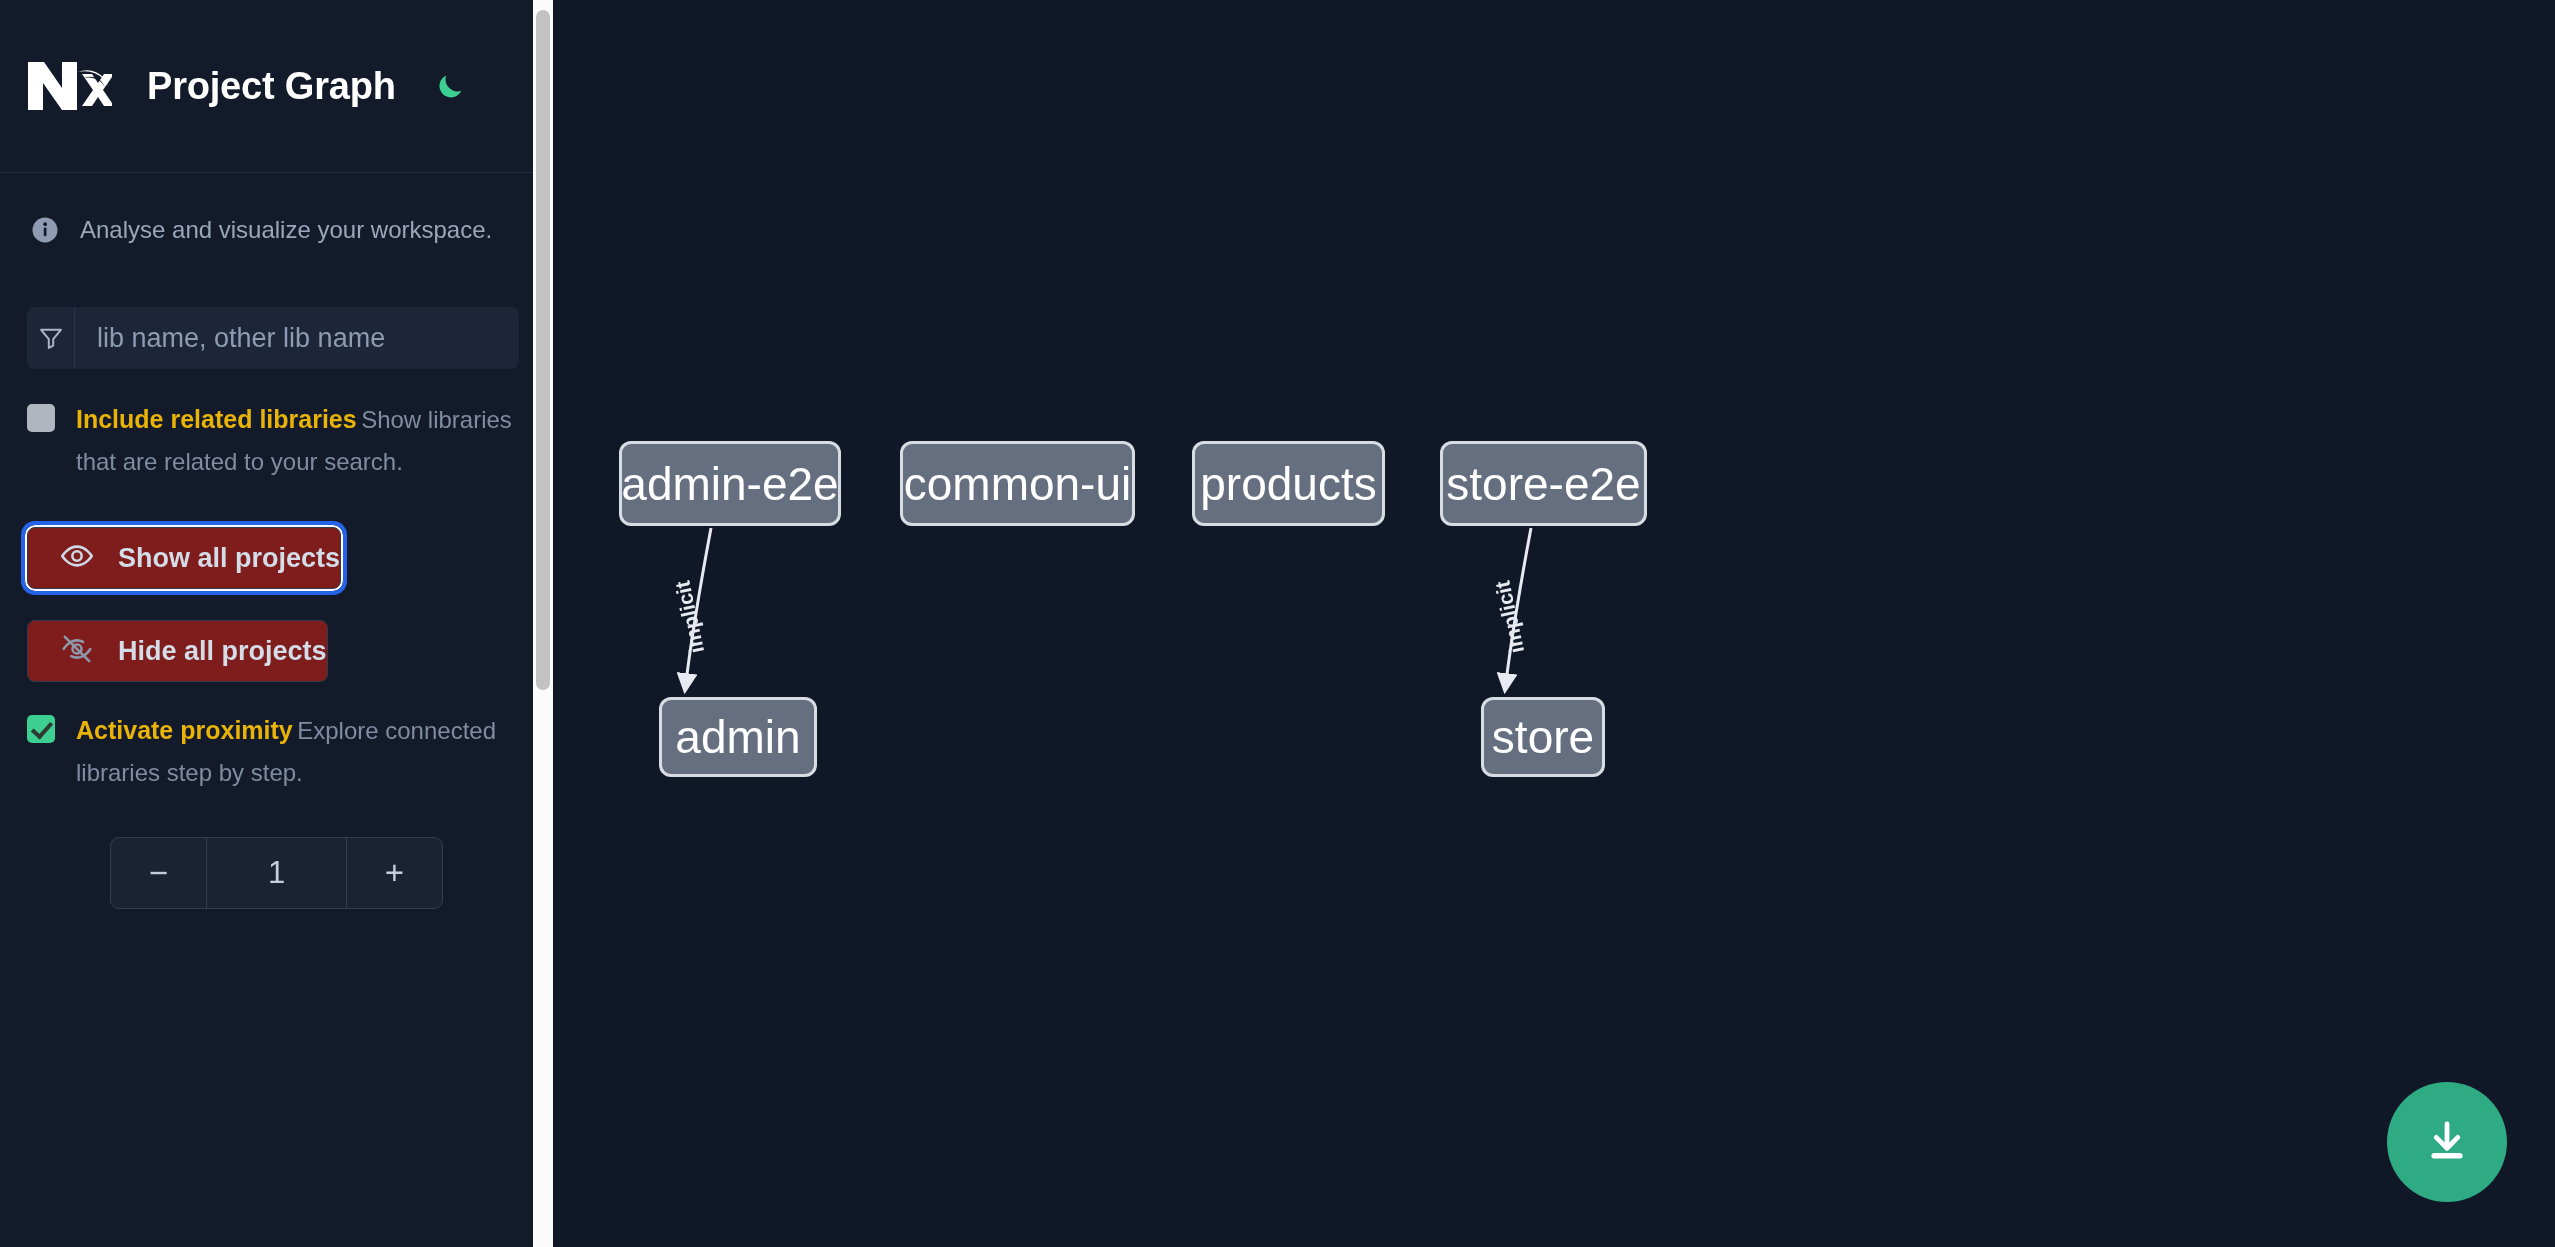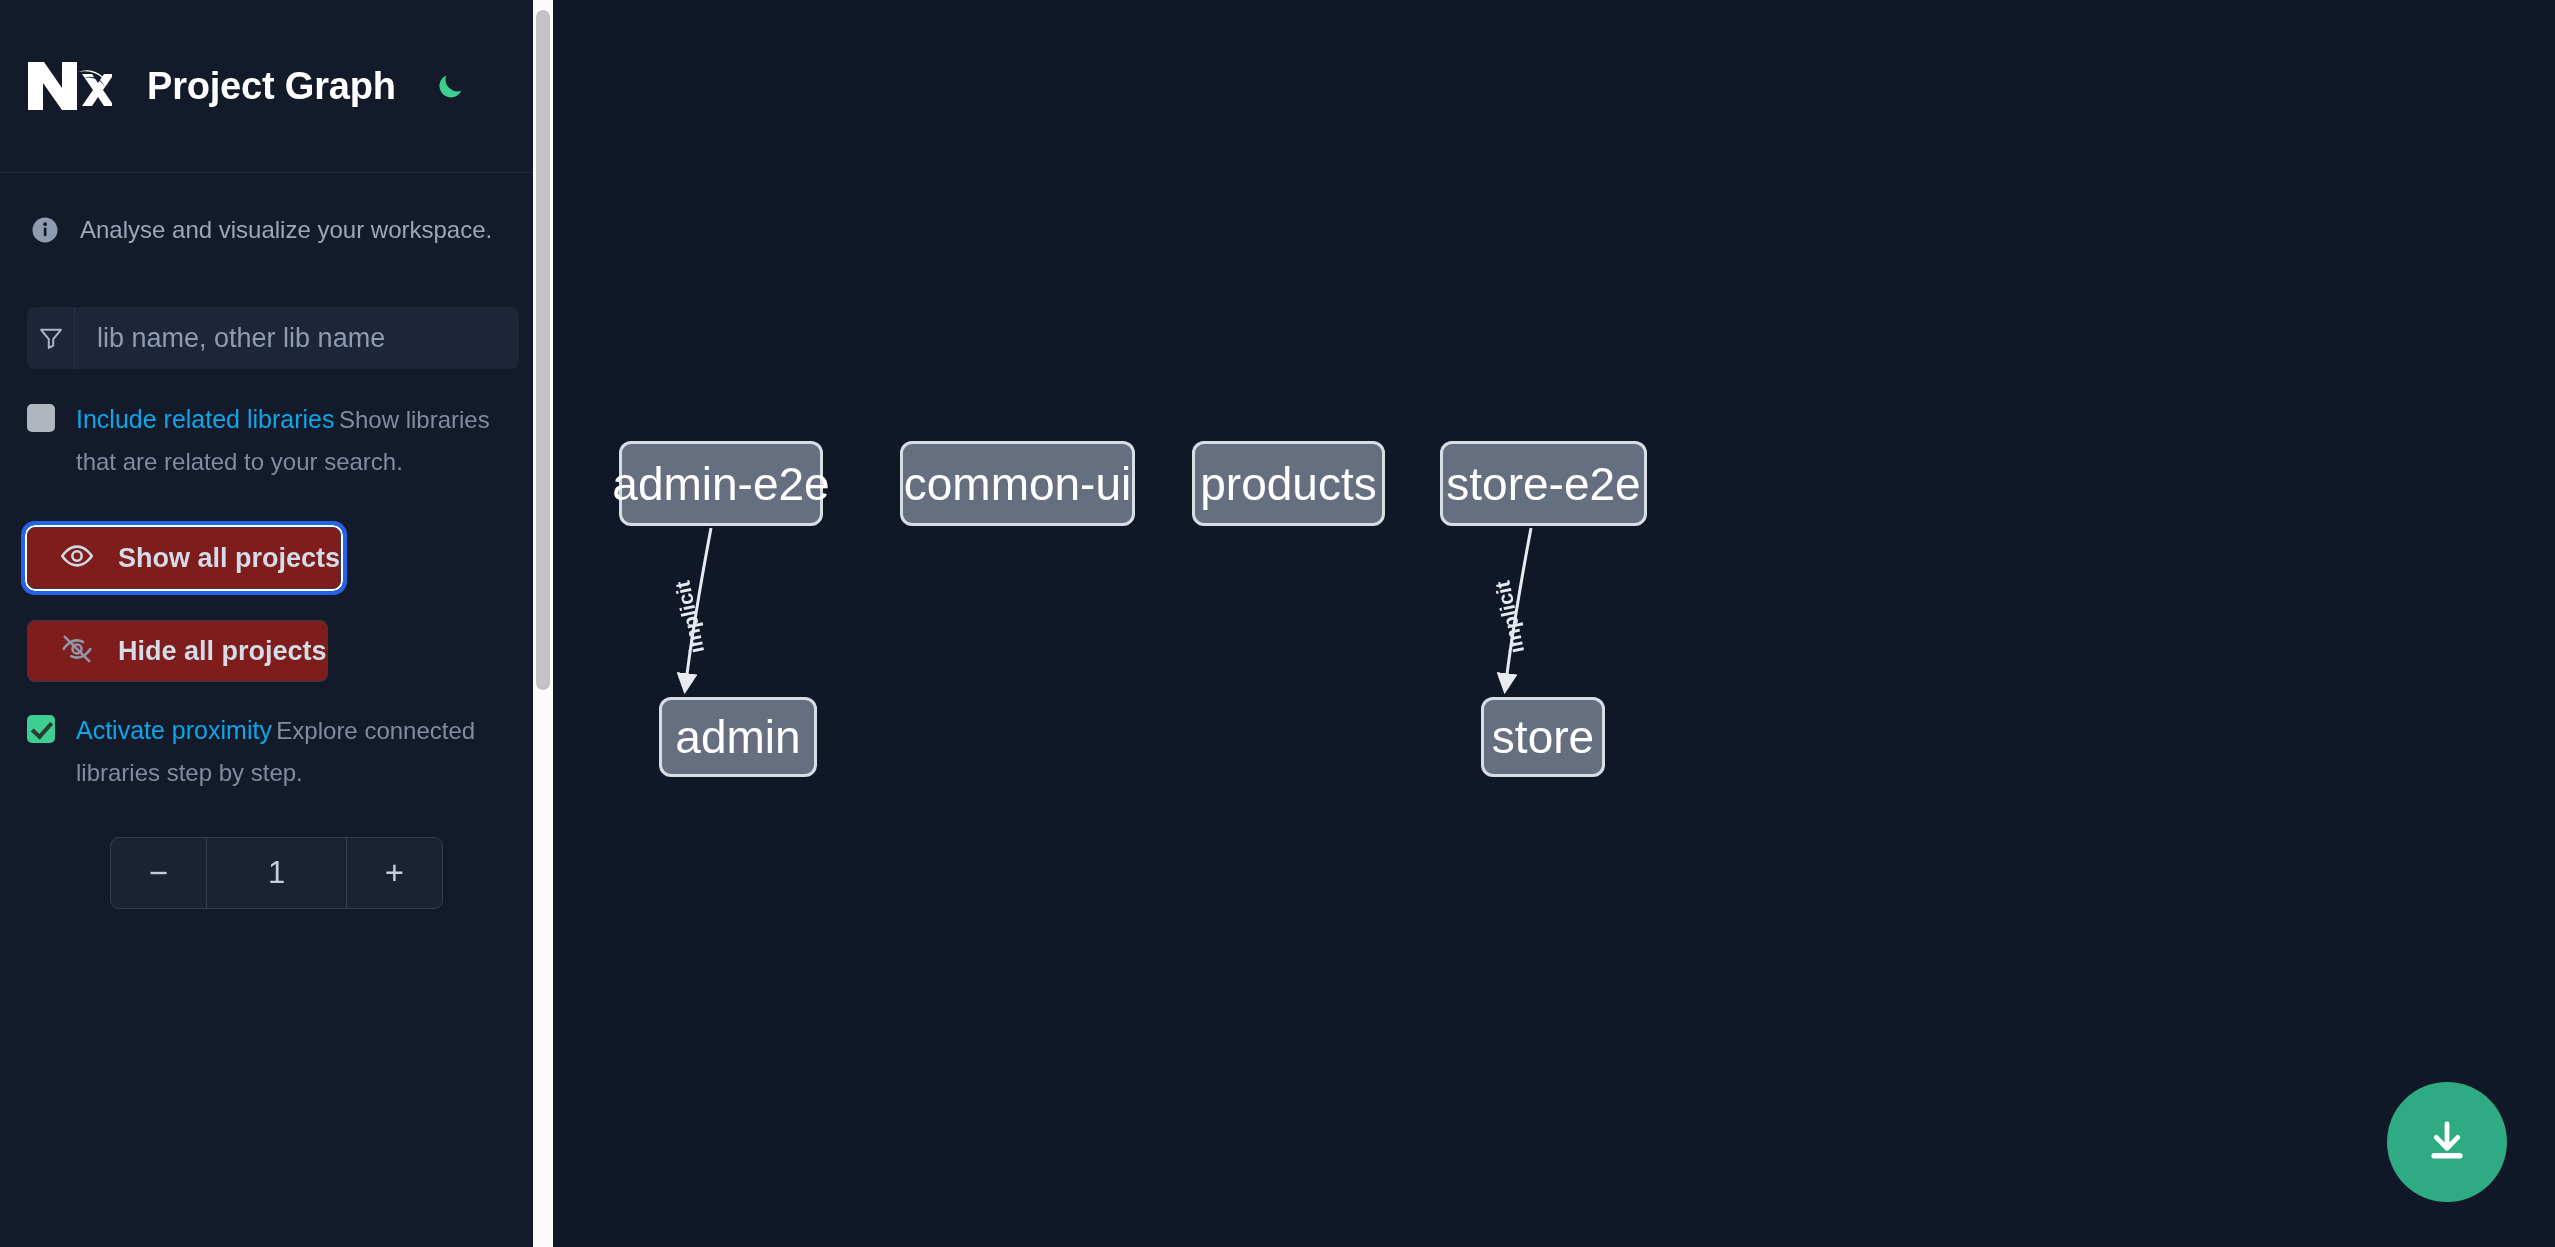--- a/index.html
+++ b/index.html
@@ -100,21 +100,21 @@
     content:"";
     position:absolute;
     left:9px; top:3px;
     width:8px; height:16px;
     border:solid #2d3a33;
     border-width:0 4px 4px 0;
     transform:rotate(42deg);
   }
   .option-text { margin-left:21px; }
   .option-label {
-    color:#0ea5e9; font-size:25px; font-weight:400;
+    color:#eab308; font-size:25px; font-weight:700;
     line-height:32px;
   }
   .option-desc {
     color:#7f8ca1; font-size:24px;
     line-height:42px;
     max-width:455px;
   }
 
   
   .btn {
@@ -313,21 +313,21 @@
     <svg class="graph-svg">
       <defs>
         <marker id="arrow" viewBox="0 0 10 10" refX="8" refY="5" markerWidth="7" markerHeight="7" orient="auto-start-reverse">
           <path d="M 0 0 L 10 5 L 0 10 z" fill="#e7eaf0"></path>
         </marker>
       </defs>
       <path d="M 158 528 C 152 560 138 640 132 690" fill="none" stroke="#e7eaf0" stroke-width="3" marker-end="url(#arrow)"></path>
       <path d="M 978 528 C 972 560 958 640 952 690" fill="none" stroke="#e7eaf0" stroke-width="3" marker-end="url(#arrow)"></path>
     </svg>
 
-    <div class="node" style="left:66px;  top:441px; width:204px; height:85px;">admin-e2e</div>
+    <div class="node" style="left:66px;  top:441px; width:222px; height:85px;">admin-e2e</div>
     <div class="node" style="left:347px; top:441px; width:235px; height:85px;">common-ui</div>
     <div class="node" style="left:639px; top:441px; width:193px; height:85px;">products</div>
     <div class="node" style="left:887px; top:441px; width:207px; height:85px;">store-e2e</div>
     <div class="node" style="left:106px; top:697px; width:158px; height:80px;">admin</div>
     <div class="node" style="left:928px; top:697px; width:124px; height:80px;">store</div>
 
     <span class="edge-label" style="left:100px; top:605px; transform:rotate(-102deg);">implicit</span>
     <span class="edge-label" style="left:920px; top:605px; transform:rotate(-102deg);">implicit</span>
 
     <button class="fab">

